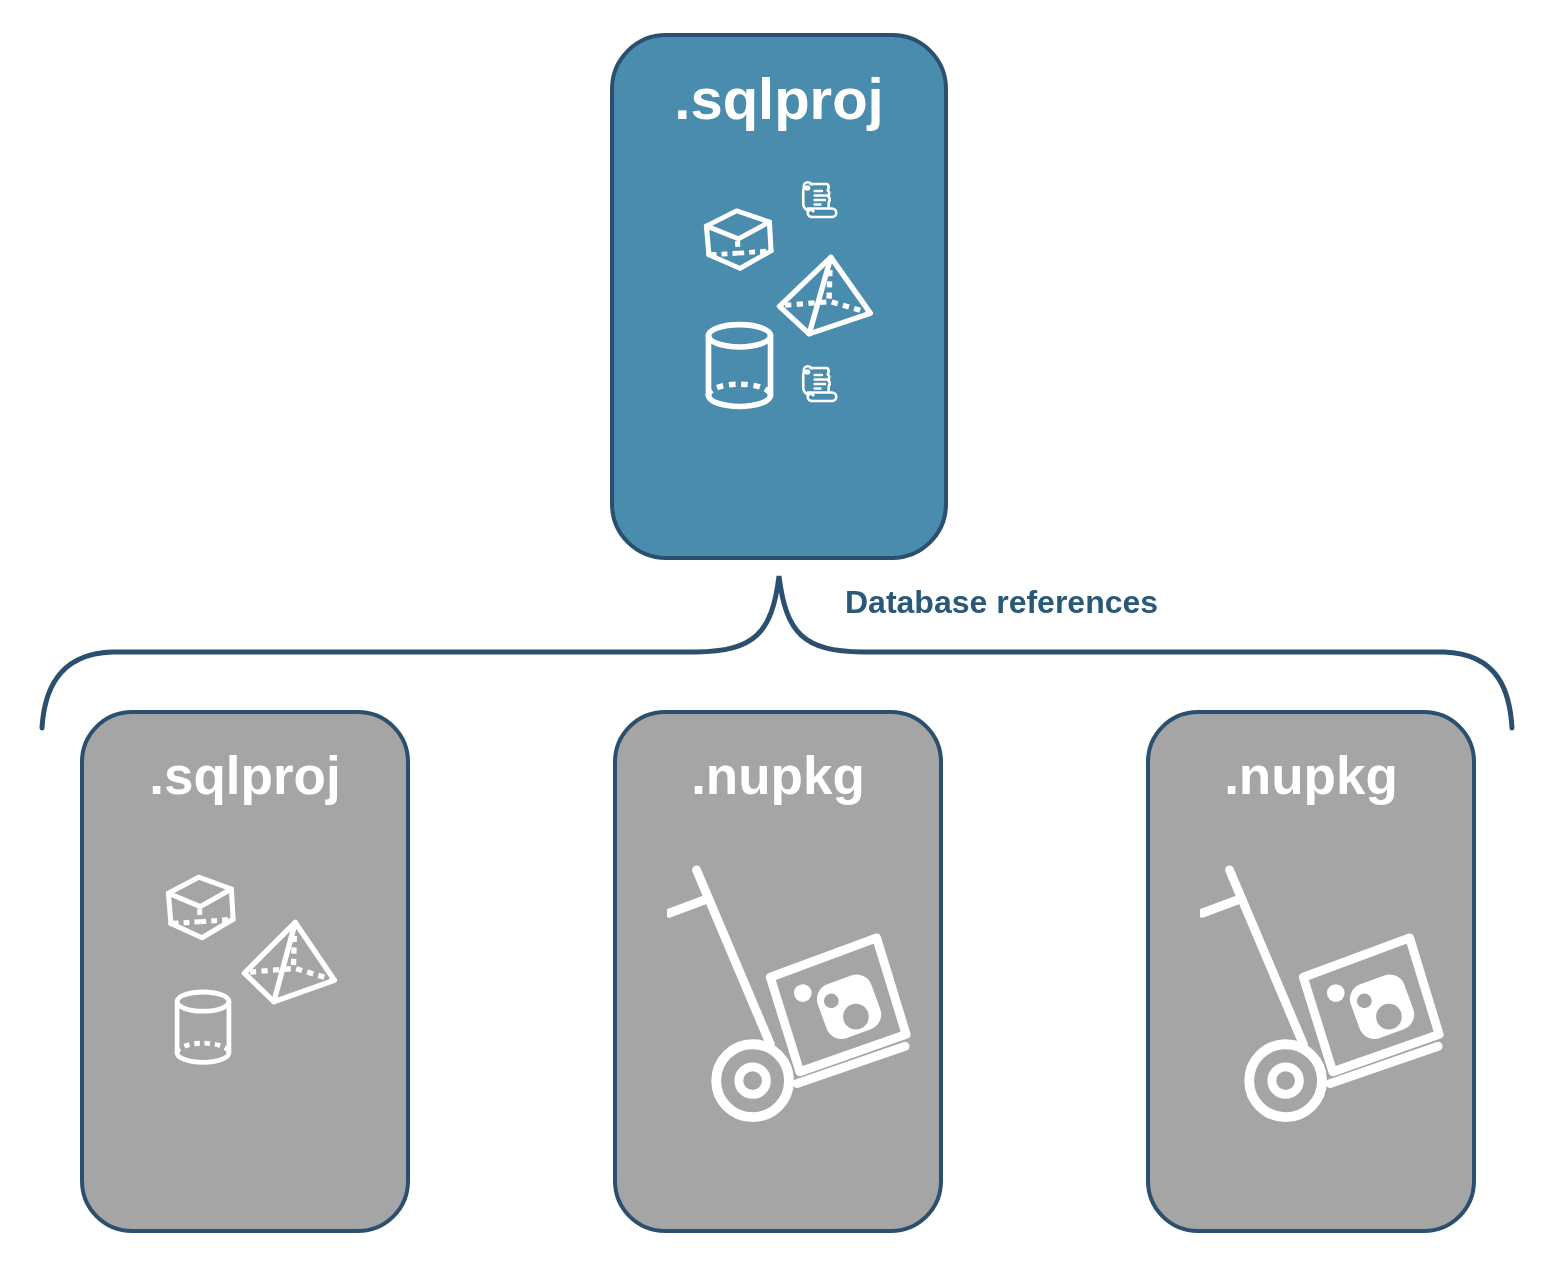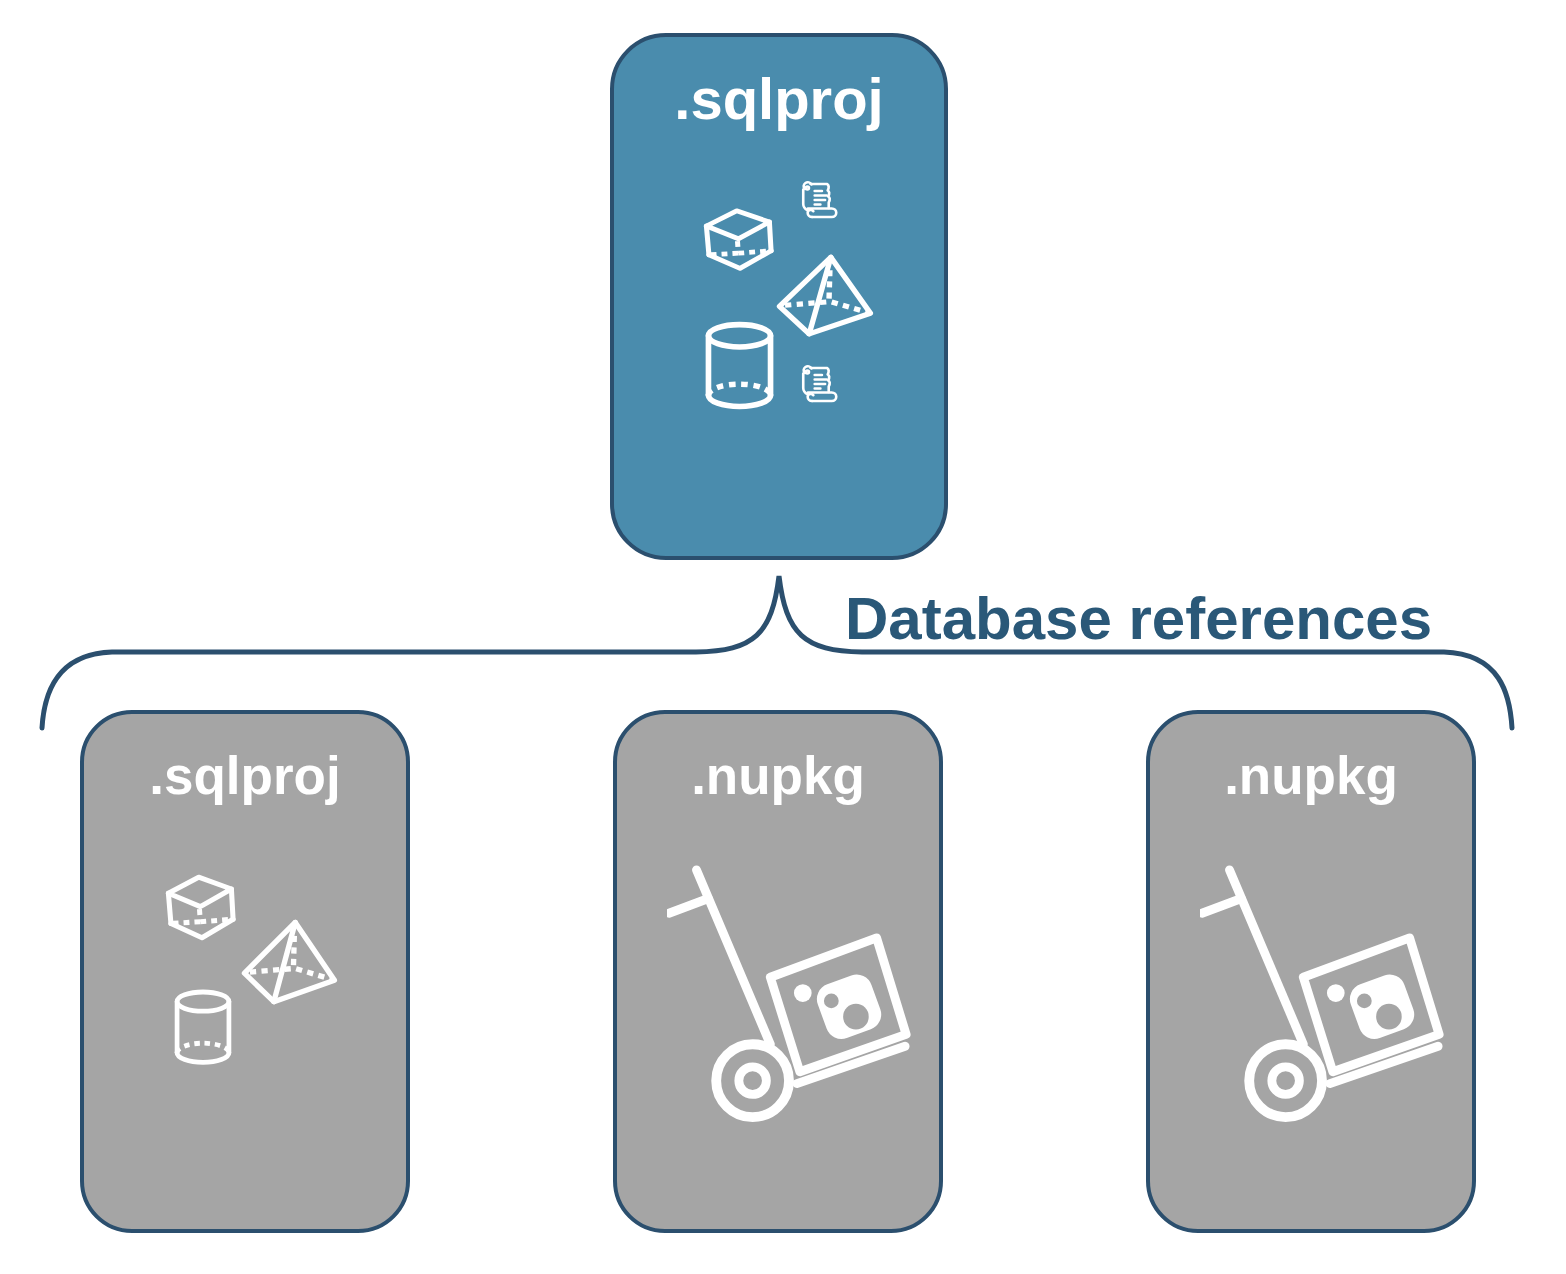--- a/index.html
+++ b/index.html
@@ -30,21 +30,21 @@
   .child .node-title{margin-top:34px;font-size:53px;}
   .icon{position:absolute;display:block;}
   .icon g{fill:none;stroke:var(--icon-stroke,#ffffff);stroke-linecap:round;stroke-linejoin:round;}
   .icon .dash{stroke-dasharray:7 6;stroke-linecap:butt;}
   .icon .fillw{fill:var(--icon-stroke,#ffffff);stroke:none;}
   .icon .hole{fill:var(--gray-fill,#A5A5A5);stroke:none;}
   .brace{position:absolute;left:0;top:0;pointer-events:none;}
   .brace path{fill:none;stroke:var(--outline,#2B4F6E);stroke-width:5;stroke-linecap:round;}
   .connector-label{
     position:absolute;left:845px;top:584px;
-    font-size:60px;font-weight:bold;color:var(--label-text,#2A5878);
+    font-size:32px;font-weight:bold;color:var(--label-text,#2A5878);
     white-space:nowrap;user-select:none;
   }
 </style>
 </head>
 <body>
 
 <div class="canvas">
 
   <svg class="brace" width="1566" height="1274" viewBox="0 0 1566 1274">
     <path d="M42,728 C44,694 56,654 112,652 L696,652 C754,651 772,634 779,576 C786,634 804,651 862,652 L1444,652 C1500,654 1510,694 1512,728"></path>

